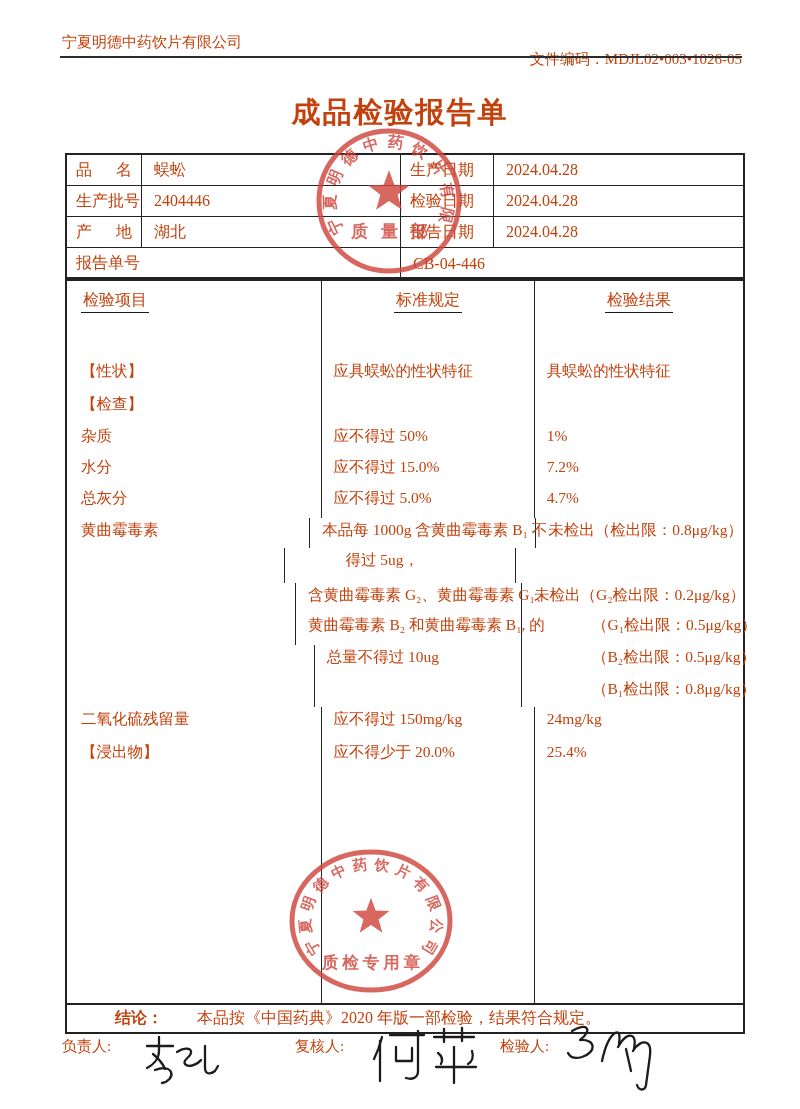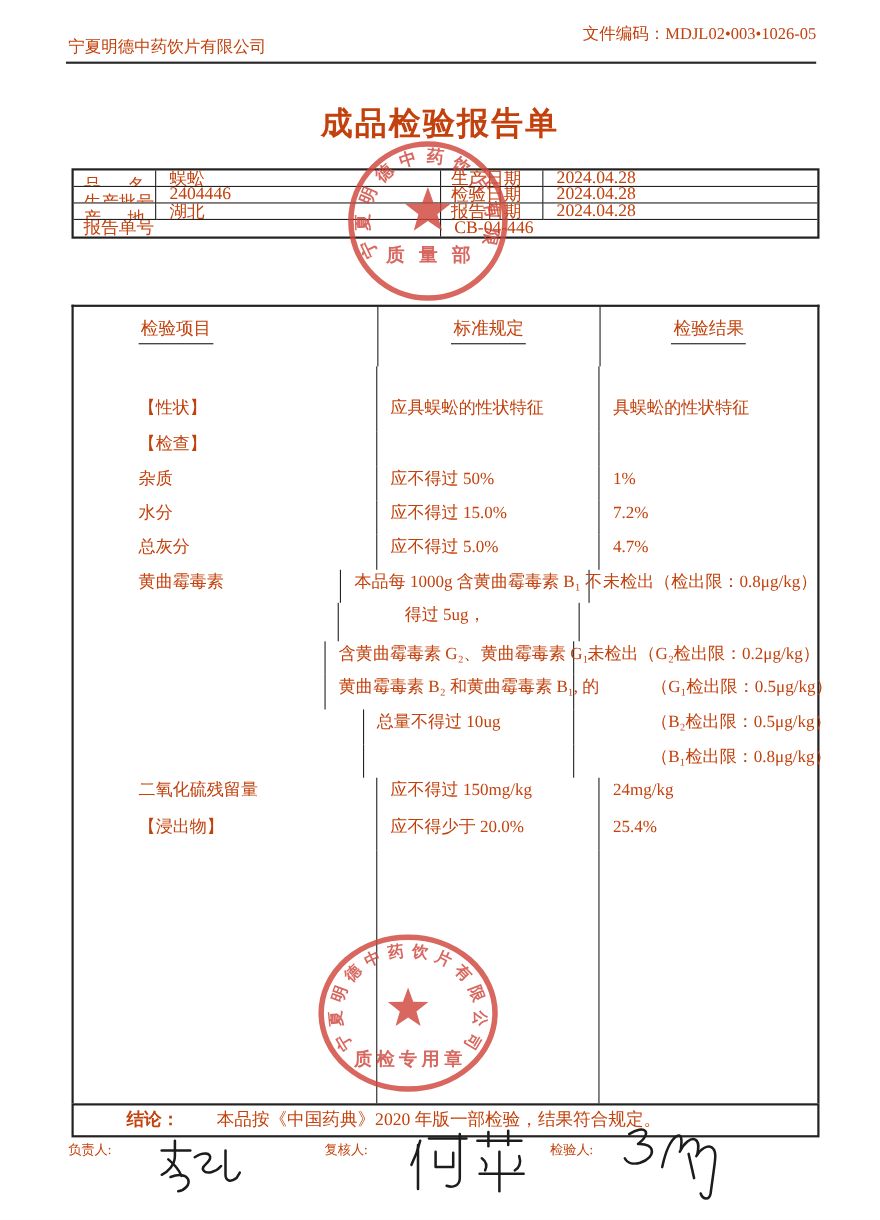--- a/index.html
+++ b/index.html
@@ -4,57 +4,57 @@
 <style>
   html,body{margin:0;padding:0;background:#e8e8e8;}
   .page{
     position:relative;width:800px;height:1109px;background:#ffffff;
     font-family:"Liberation Serif","DejaVu Serif",serif;color:#c2410c;
     overflow:hidden;margin:0 auto;
   }
   .abs{position:absolute;}
   
   .company{left:62px;top:33px;font-size:15px;}
-  .doccode{right:58px;top:21px;font-size:15px;}
+  .doccode{right:58px;top:50px;font-size:15px;}
   .hrule{left:60px;top:56px;width:682px;border-top:2px solid #2b2b2b;height:0;}
   
   .title{left:0;top:93px;width:800px;text-align:center;font-size:29px;font-weight:bold;letter-spacing:2px;}
   
   .info{left:65px;top:153px;width:680px;border:2px solid #222;box-sizing:border-box;
         display:grid;grid-template-columns:75px 259px 93px 249px;}
-  .ic{box-sizing:border-box;height:15px;border-bottom:1px solid #222;border-right:1px solid #222;
+  .ic{box-sizing:border-box;height:31px;border-bottom:1px solid #222;border-right:1px solid #222;
       display:flex;align-items:center;font-size:16px;overflow:hidden;white-space:nowrap;}
   .ic.lab{padding:0 9px;display:block;line-height:30px;text-align:justify;text-align-last:justify;}
   .ic.val{padding-left:12px;}
   .ic.lab2{padding-left:9px;}
   .ic.noR{border-right:none;}
   .ic.noB{border-bottom:none;}
   .ic.sp2a{grid-column:1 / 3;}
   .ic.sp2b{grid-column:3 / 5;}
   
   .mtable{left:65px;top:277px;width:680px;height:726px;border:2px solid #222;border-bottom:none;
           box-sizing:border-box;display:flex;flex-direction:column;}
   .mrow{display:flex;flex:none;}
   .mrow.fill{flex:1;}
   .mc{box-sizing:border-box;font-size:15.5px;line-height:21px;padding-top:1px;white-space:nowrap;overflow:visible;}
-  .mc.c1{width:270px;border-right:1px solid #222;padding-left:26px;margin-left:33px;}
+  .mc.c1{width:270px;border-right:1px solid #222;padding-left:14px;}
   .mc.c2{width:226px;border-right:1px solid #222;padding-left:12px;}
   .mc.c3{width:221px;padding-left:12px;}
   .mc.c3.ind{padding-left:70px;}
   .h54{height:54px;}.h26{height:26px;}.h33{height:33px;}.h32{height:32px;}
   .h31{height:31px;}.h30{height:30px;}.h35{height:35px;gap:48px;}
   .mhead .mc{padding-top:10px;font-size:16px;}
   .mhead .mc.c2,.mhead .mc.c3{text-align:center;padding-left:0;}
   .mhead span{display:inline-block;border-bottom:1px solid #1a1a1a;padding:0 2px 2px 2px;}
   
   .conc{left:65px;top:1003px;width:680px;height:31px;border:2px solid #222;box-sizing:border-box;
         display:flex;align-items:center;padding-left:48px;font-size:16px;gap:34px;}
   .conc .b{font-weight:bold;}
   
-  .siglab{top:1037px;font-size:12px;}
+  .siglab{top:1037px;font-size:15px;}
   .sl1{left:62px;} .sl2{left:295px;} .sl3{left:500px;}
   .signame{opacity:0;font-size:10px;}
   svg{display:block;}
   .stamp{opacity:0.82;}
   .stamp text{font-weight:bold;}
   .sig path{fill:none;stroke:#1c1c1c;stroke-width:2.3;stroke-linecap:round;stroke-linejoin:round;}
 </style>
 </head>
 <body>
 

